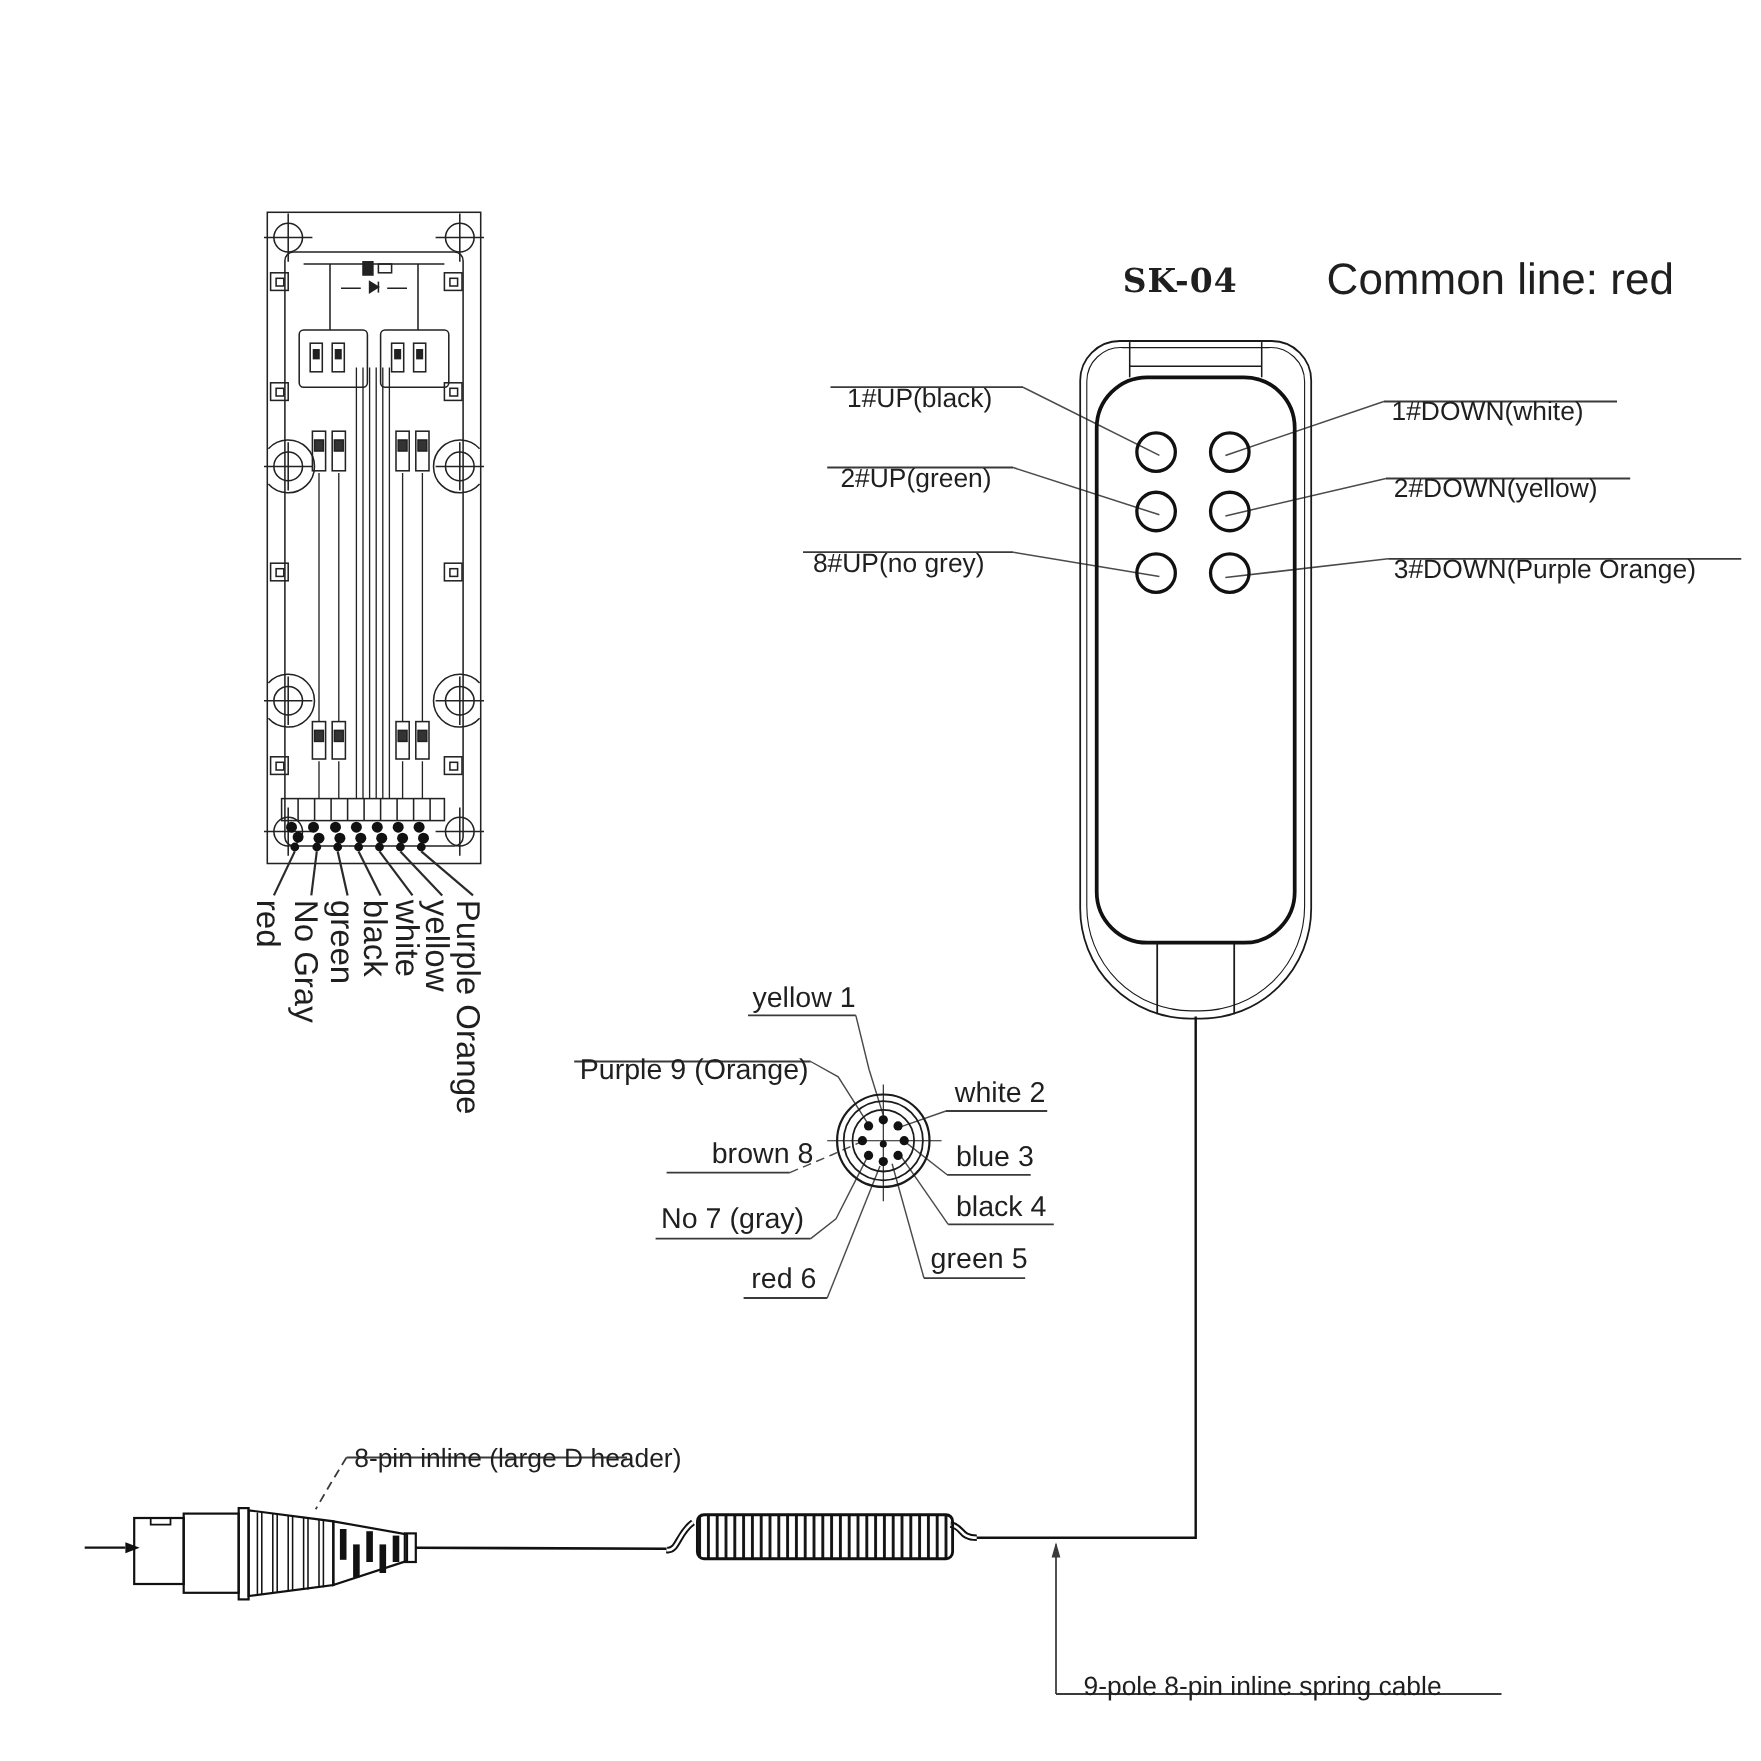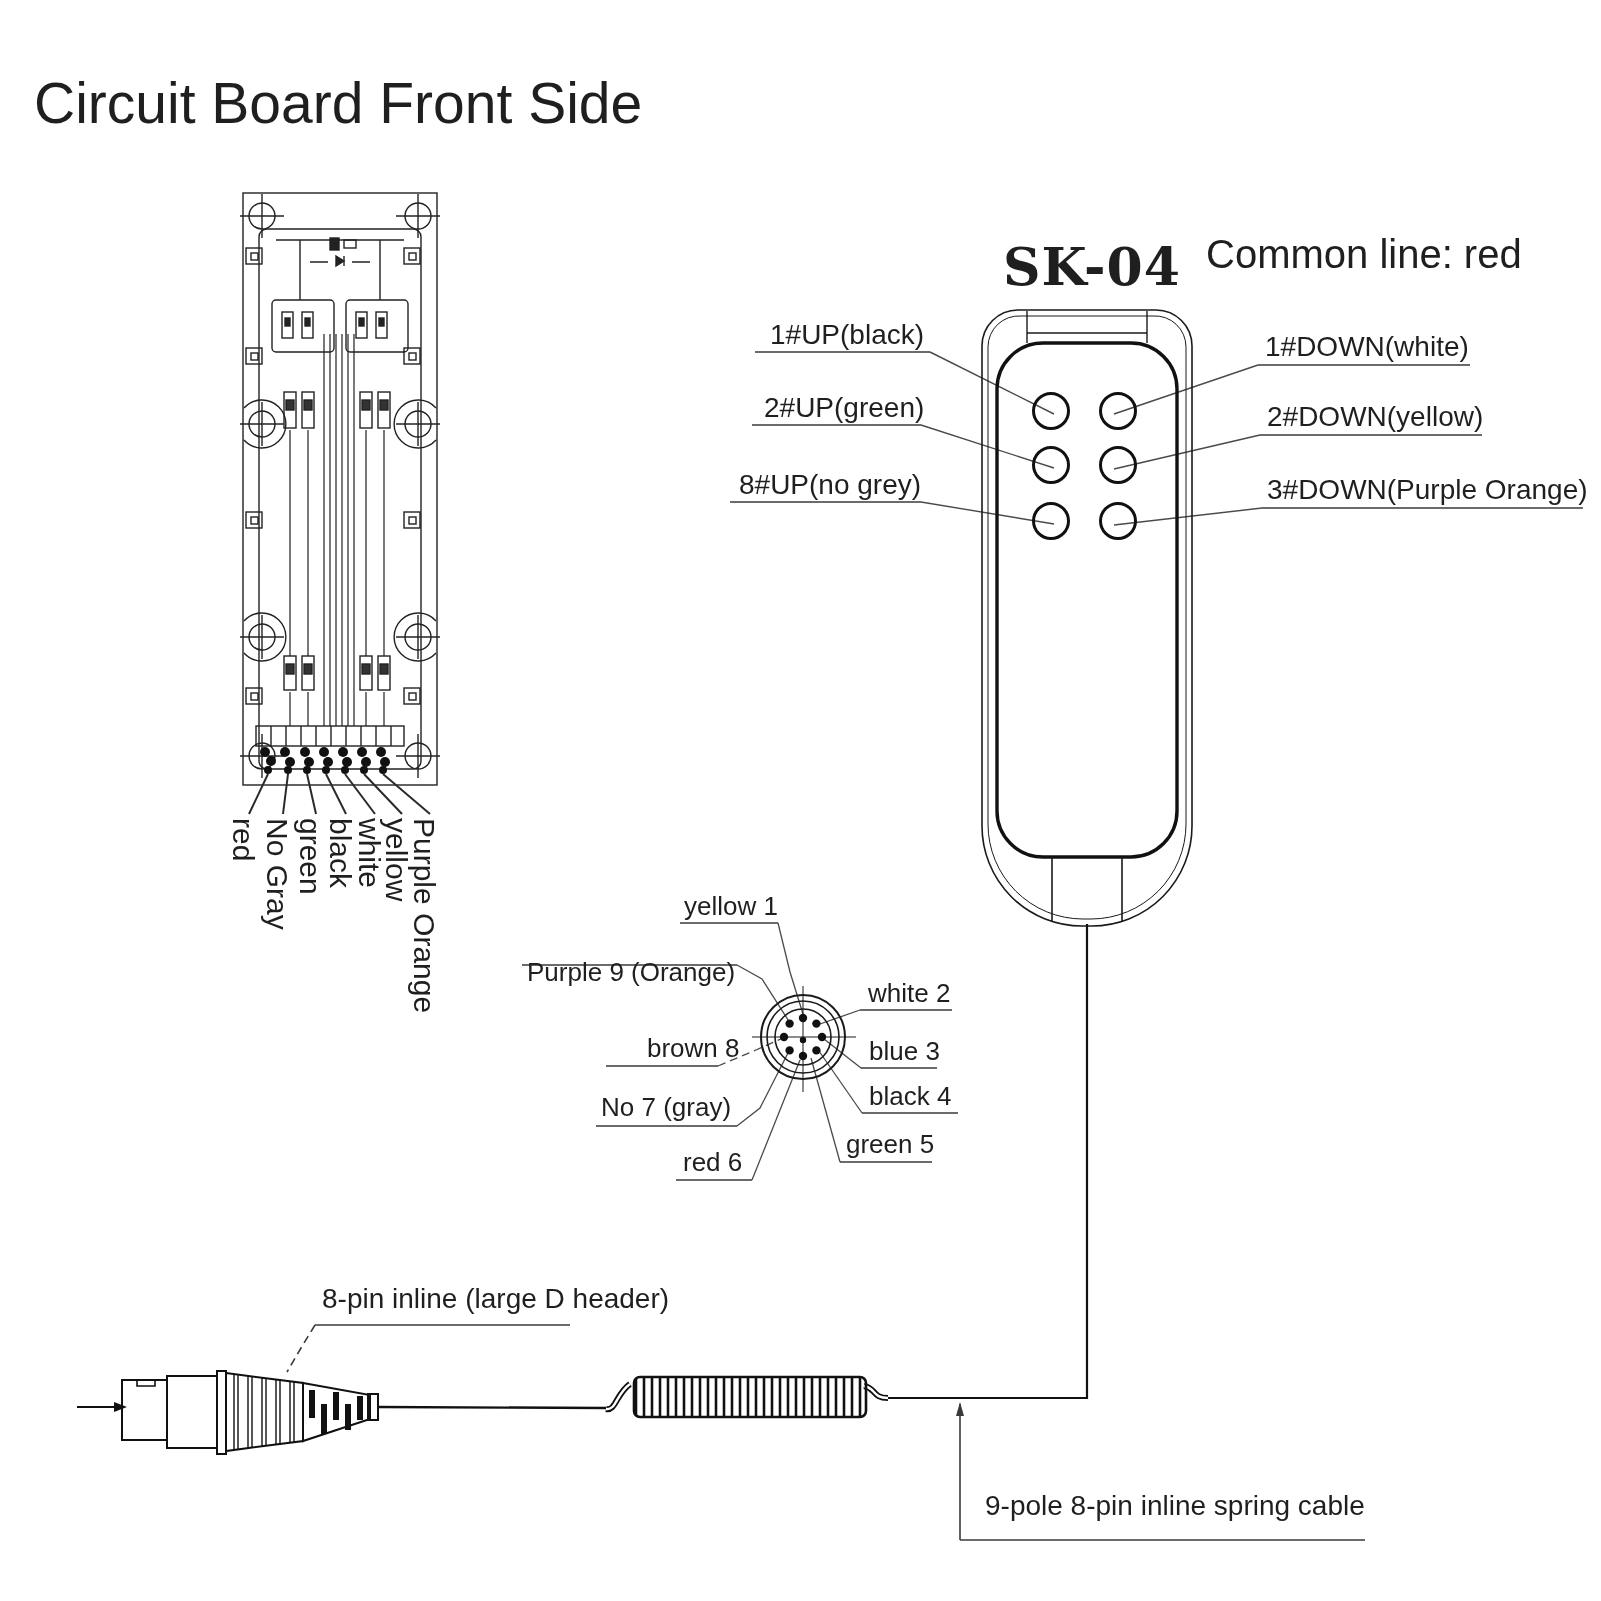--- a/index.html
+++ b/index.html
@@ -1,23 +1,23 @@
 <!DOCTYPE html>
 <html><head>
 <meta charset="utf-8">
 <style>
   html,body{margin:0;padding:0;background:#ffffff;}
   #canvas{position:relative;width:1601px;height:1601px;background:#ffffff;overflow:hidden;
           font-family:"Liberation Sans",sans-serif;color:#1c1c1c;}
   #lineart{position:absolute;left:0;top:0;width:1601px;height:1601px;}
   .lbl{position:absolute;white-space:nowrap;line-height:1.05;color:#1f1f1f;}
   .t-title{font-size:57px;font-weight:500;letter-spacing:0px;}
-  .t-model{font-family:"DejaVu Serif","Liberation Serif",serif;font-size:52px;font-weight:600;letter-spacing:1px;}
+  .t-model{font-family:"DejaVu Serif","Liberation Serif",serif;font-size:30px;font-weight:600;letter-spacing:1px;}
   .t-common{font-size:40px;font-weight:500;}
-  .t-callout{font-size:28px;}
+  .t-callout{font-size:24px;margin-top:30px;}
   .t-pin{font-size:26px;}
   .vlabel{position:absolute;white-space:nowrap;font-size:30px;line-height:1;color:#1f1f1f;
           transform:rotate(90deg);transform-origin:0 0;}
 </style>
 </head>
 <body>
 
 <div id="canvas">
 
 <svg id="lineart" viewBox="0 0 1601 1601" xmlns="http://www.w3.org/2000/svg">
@@ -316,21 +316,20 @@
       <line x1="960" y1="1540" x2="1365" y2="1540" stroke="#3a3a3a" stroke-width="1.6"></line>
     </g>
 
     <g stroke="#3a3a3a" stroke-width="1.6">
       <line x1="315" y1="1325" x2="570" y2="1325"></line>
       <path d="M315,1325 L301,1348 L287,1372" stroke-dasharray="8 5"></path>
     </g>
   </g>
 </svg>
 
-<div class="lbl t-title" style="left:34px;top:74px;">Circuit Board Front Side</div>
 
 <div class="lbl t-model" style="left:1003px;top:240px;width:140px;text-align:center;">SK-04</div>
 <div class="lbl t-common" style="left:1206px;top:233px;">Common line: red</div>
 
 <div class="lbl t-callout" style="left:770px;top:320px;">1#UP(black)</div>
 <div class="lbl t-callout" style="left:764px;top:393px;">2#UP(green)</div>
 <div class="lbl t-callout" style="left:739px;top:470px;">8#UP(no grey)</div>
 <div class="lbl t-callout" style="left:1265px;top:332px;">1#DOWN(white)</div>
 <div class="lbl t-callout" style="left:1267px;top:402px;">2#DOWN(yellow)</div>
 <div class="lbl t-callout" style="left:1267px;top:475px;">3#DOWN(Purple Orange)</div>

